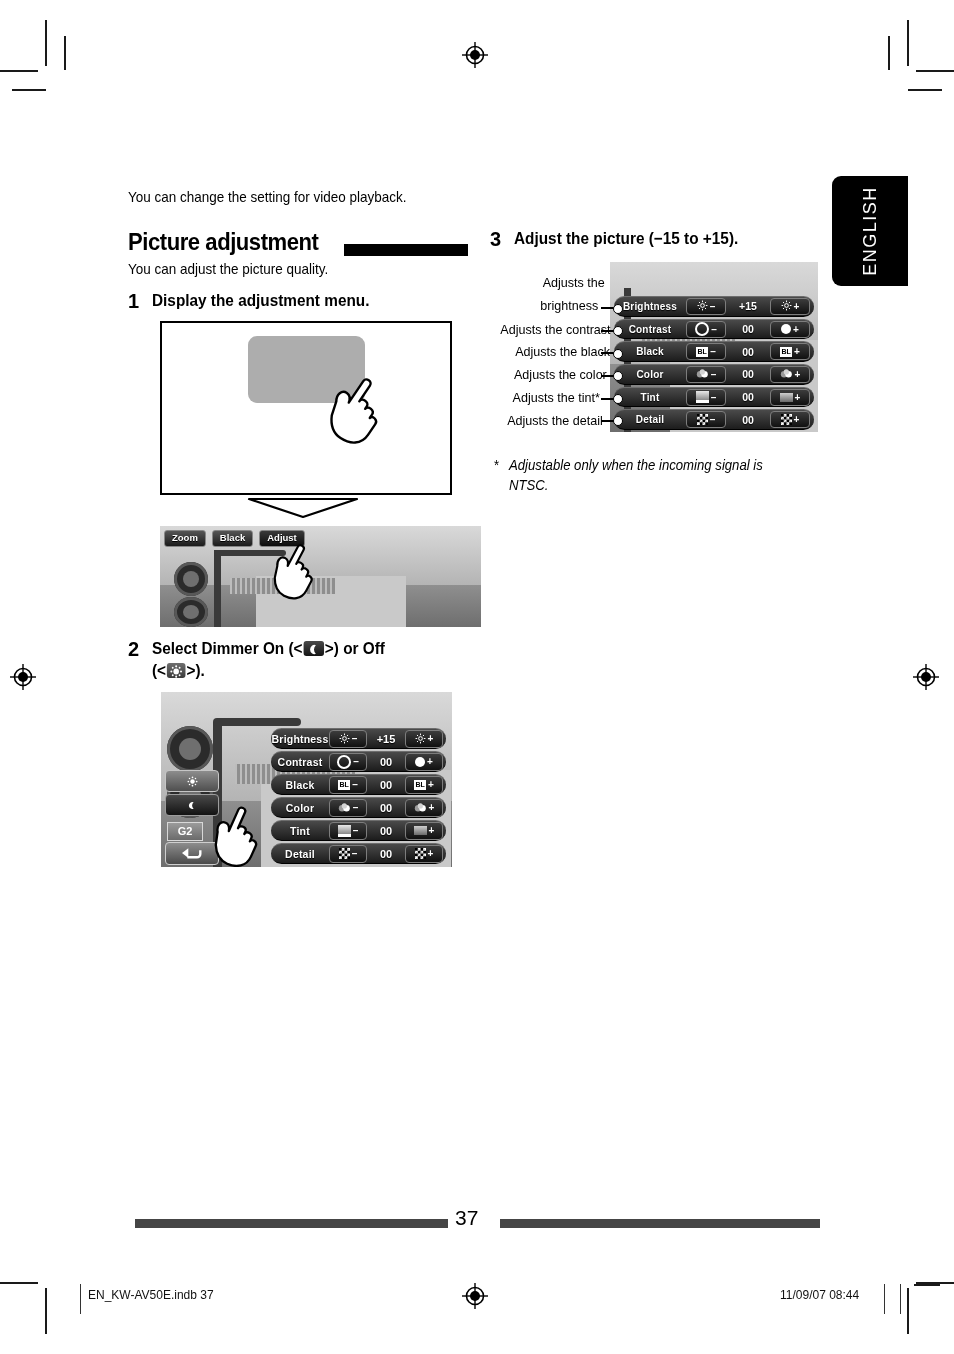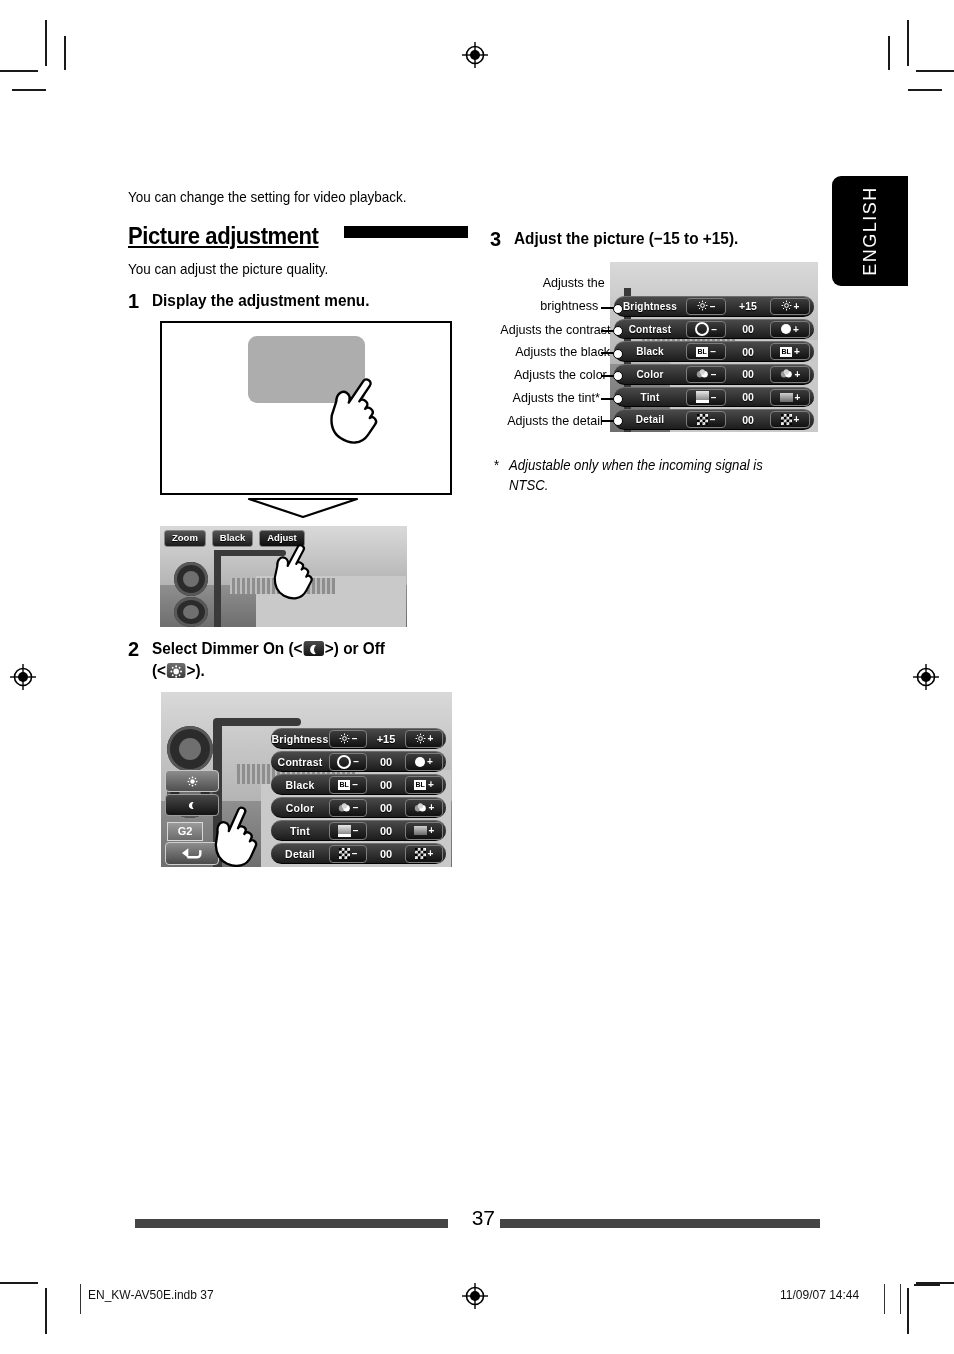--- a/index.html
+++ b/index.html
@@ -25,21 +25,21 @@
     padding-left:12px;transform:scaleX(0.9);transform-origin:left center;
   }
 
   .intro{
     position:absolute;left:128px;top:188px;width:420px;
     font-size:14.5px;line-height:1.35;transform:scaleX(0.93);transform-origin:left top;
   }
 
   
   .sec-head{position:absolute;left:128px;top:222px;width:340px;height:34px;
-            display:flex;align-items:flex-start;text-decoration:underline;}
+            display:flex;align-items:flex-end;}
   .sec-head .h{font-weight:700;font-size:24px;letter-spacing:-0.5px;
                transform:scaleX(0.92);transform-origin:left center;white-space:nowrap;}
   .sec-head .rule{flex:1;height:12px;background:#000;margin-left:9px;margin-top:4px;}
 
   .sub{position:absolute;left:128px;top:261px;width:330px;font-size:14.5px;
        transform:scaleX(0.93);transform-origin:left top;}
 
   
   .step{position:absolute;display:flex;align-items:flex-start;}
   .step .num{font-weight:700;font-size:20px;width:24px;flex:0 0 24px;line-height:1.15;}
@@ -126,21 +126,21 @@
   }
   .lang-tab span{
     position:absolute;left:50%;top:50%;color:#fff;font-size:18px;letter-spacing:1.5px;
     transform:translate(-50%,-50%) rotate(-90deg);white-space:nowrap;
   }
 
   
   .foot-rule{position:absolute;height:9px;background:#454545;top:1219px;}
   .foot-rule.l{left:135px;width:313px;}
   .foot-rule.r{left:500px;width:320px;}
-  .pageno{position:absolute;top:1206px;left:455px;width:40px;text-align:right;
+  .pageno{position:absolute;top:1206px;left:455px;width:40px;text-align:left;
           font-size:21px;}
 
   .meta{position:absolute;top:1288px;font-size:12px;color:#111;}
   .meta.l{left:88px;}
   .meta.r{left:780px;}
   .meta-rule{position:absolute;background:#333;width:1px;}
 </style>
 </head>
 <body>
 
@@ -220,21 +220,21 @@
       <path d="M22 46 C18 40 20 33 26 33 C30 33 32 36 33 40 L33 14 C33 9 41 9 41 14 L41 33
                C41 28 50 28 50 33 L50 36 C51 31 59 32 59 37 L59 41 C60 37 67 38 67 43
                L67 56 C67 68 57 74 46 74 C36 74 30 68 26 60 Z" fill="#fff" stroke="#000" stroke-width="2.4" stroke-linejoin="round" transform="rotate(34 42 44)"></path>
     </svg>
   </div>
 
   <svg class="arrow-down" viewBox="0 0 112 22">
     <polygon points="2,2 110,2 56,20" fill="#fff" stroke="#000" stroke-width="2.2" stroke-linejoin="round"></polygon>
   </svg>
 
-  <div class="shot" style="left:160px;top:526px;width:247px;height:101px;">
+  <div class="shot" style="left:160px;top:526px;width:321px;height:101px;">
     <div class="sky"></div>
     <div class="ground"></div>
     <div class="bus" style="left:96px;top:50px;width:150px;height:51px;"></div>
     <div class="rail" style="left:70px;top:52px;width:105px;height:16px;"></div>
     <div class="pole" style="left:54px;top:24px;width:7px;height:77px;"></div>
     <div class="pole" style="left:54px;top:24px;width:72px;height:6px;border-radius:4px;"></div>
     <div class="lamp" style="left:14px;top:36px;width:34px;height:34px;">
         <i></i>
       </div>
     <div class="lamp" style="left:14px;top:71px;width:34px;height:30px;">
@@ -626,18 +626,18 @@
     <span class="star">*</span>
     <span>Adjustable only when the incoming signal is NTSC.</span>
   </div>
 
   <div class="foot-rule l"></div>
   <div class="pageno">37</div>
   <div class="foot-rule r"></div>
 
   <div class="meta-rule" style="left:80px;top:1284px;height:30px;"></div>
   <div class="meta l">EN_KW-AV50E.indb   37</div>
-  <div class="meta r">11/09/07   14:44</div>
+  <div class="meta r">11/09/07   08:44</div>
   <div class="meta-rule" style="left:884px;top:1284px;height:30px;"></div>
   <div class="meta-rule" style="left:900px;top:1284px;height:30px;"></div>
   <div class="cmark" style="left:914px;top:1284px;width:26px;height:2px;"></div>
 
 </div>
 
 </body></html>

